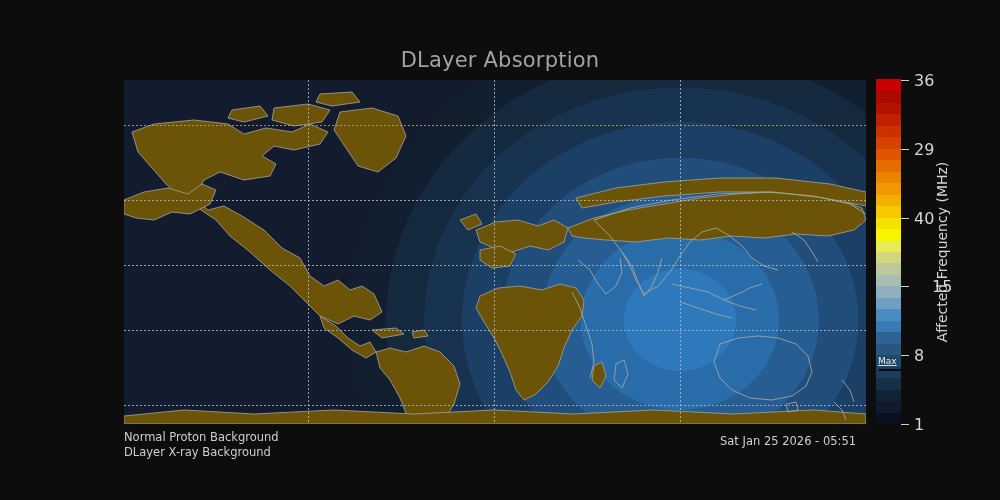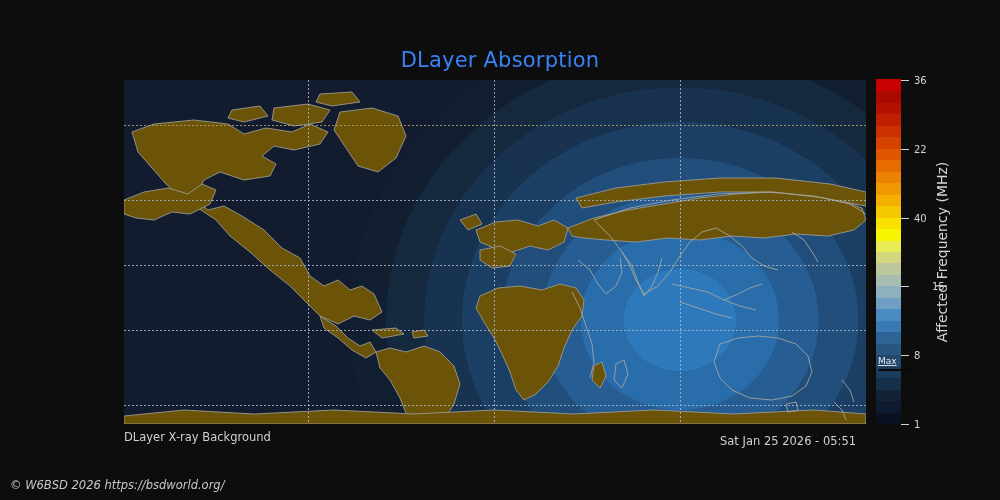--- a/index.html
+++ b/index.html
@@ -6,21 +6,21 @@
   body{
     width:1000px;height:500px;overflow:hidden;position:relative;
     font-family:"DejaVu Sans","Liberation Sans",sans-serif;
     color:#d8d8d8;
   }
   #root{position:absolute;inset:0;background:#0d0d0d;}
 
   
   .title{
     position:absolute;left:0;top:48px;width:1000px;text-align:center;
-    font-size:21px;color:#3b82f6;letter-spacing:.2px;
+    font-size:21px;color:#a3a3a3;letter-spacing:.2px;
   }
 
   
   .map{
     position:absolute;left:124px;top:80px;width:742px;height:344px;
     background:#121c2e;overflow:hidden;
   }
   .map-inner{position:absolute;inset:0;}
   .map svg{position:absolute;left:0;top:0;width:742px;height:344px;display:block;}
 
@@ -34,21 +34,21 @@
     background-size:1px 4px;opacity:.85;}
   .grid-h.warm{background-image:linear-gradient(to right,#b9a36a 0 2px,transparent 2px 4px);}
 
   
   .cbar{
     position:absolute;left:876px;top:80px;width:25px;height:344px;
   }
   .cbar .seg{position:absolute;left:0;width:25px;}
   .cbar-ticks{position:absolute;left:901px;top:80px;width:60px;height:344px;}
   .tick{position:absolute;left:0;height:1px;width:8px;background:#cfcfcf;}
-  .ticklbl{position:absolute;left:13px;font-size:10px;color:#d5d5d5;
+  .ticklbl{position:absolute;left:13px;font-size:16px;color:#d5d5d5;
     transform:translateY(-50%);white-space:nowrap;}
   .cbar-label{
     position:absolute;left:930px;top:80px;width:344px;height:25px;
     transform-origin:0 0;transform:rotate(-90deg) translate(-344px,0);
     text-align:center;font-size:14px;color:#d5d5d5;line-height:25px;
   }
   .maxmark{position:absolute;left:877px;top:356px;width:40px;height:26px;text-decoration:underline;}
   .maxmark .mx{font-size:9px;color:#e8e8e8;line-height:10px;display:block;
     padding-left:1px;}
   .maxmark .arw{position:absolute;left:2px;top:13px;width:30px;height:2px;background:#0a0a0a;}
@@ -238,32 +238,32 @@
   <div class="cbar-ticks">
       <div class="tick" style="top: 344px;"></div>
       <div class="ticklbl" style="top: 344px;">1</div>
       <div class="tick" style="top: 275.2px;"></div>
       <div class="ticklbl" style="top: 275.2px;">8</div>
       <div class="tick" style="top: 206.4px;"></div>
       <div class="ticklbl" style="top: 206.4px; margin-left: 18px;">15</div>
       <div class="tick" style="top: 137.6px;"></div>
       <div class="ticklbl" style="top: 137.6px;">40</div>
       <div class="tick" style="top: 68.8px;"></div>
-      <div class="ticklbl" style="top: 68.8px;">22</div>
+      <div class="ticklbl" style="top: 68.8px;">29</div>
       <div class="tick" style="top: 0px;"></div>
       <div class="ticklbl" style="top: 0px;">36</div>
     </div>
 
   <div class="maxmark">
     <span class="mx">Max</span>
     <span class="arw"></span>
     <span class="arwhead"></span>
   </div>
 
   <div class="cbar-label">Affected Frequency (MHz)</div>
 
   <div class="status">
+    <div>Normal Proton Background</div>
     <div>DLayer X-ray Background</div>
   </div>
 
   <div class="stamp">Sat Jan 25 2026 - 05:51</div>
-  <div class="copy">© W6BSD 2026 https://bsdworld.org/</div>
 </div>
 
 </body></html>

